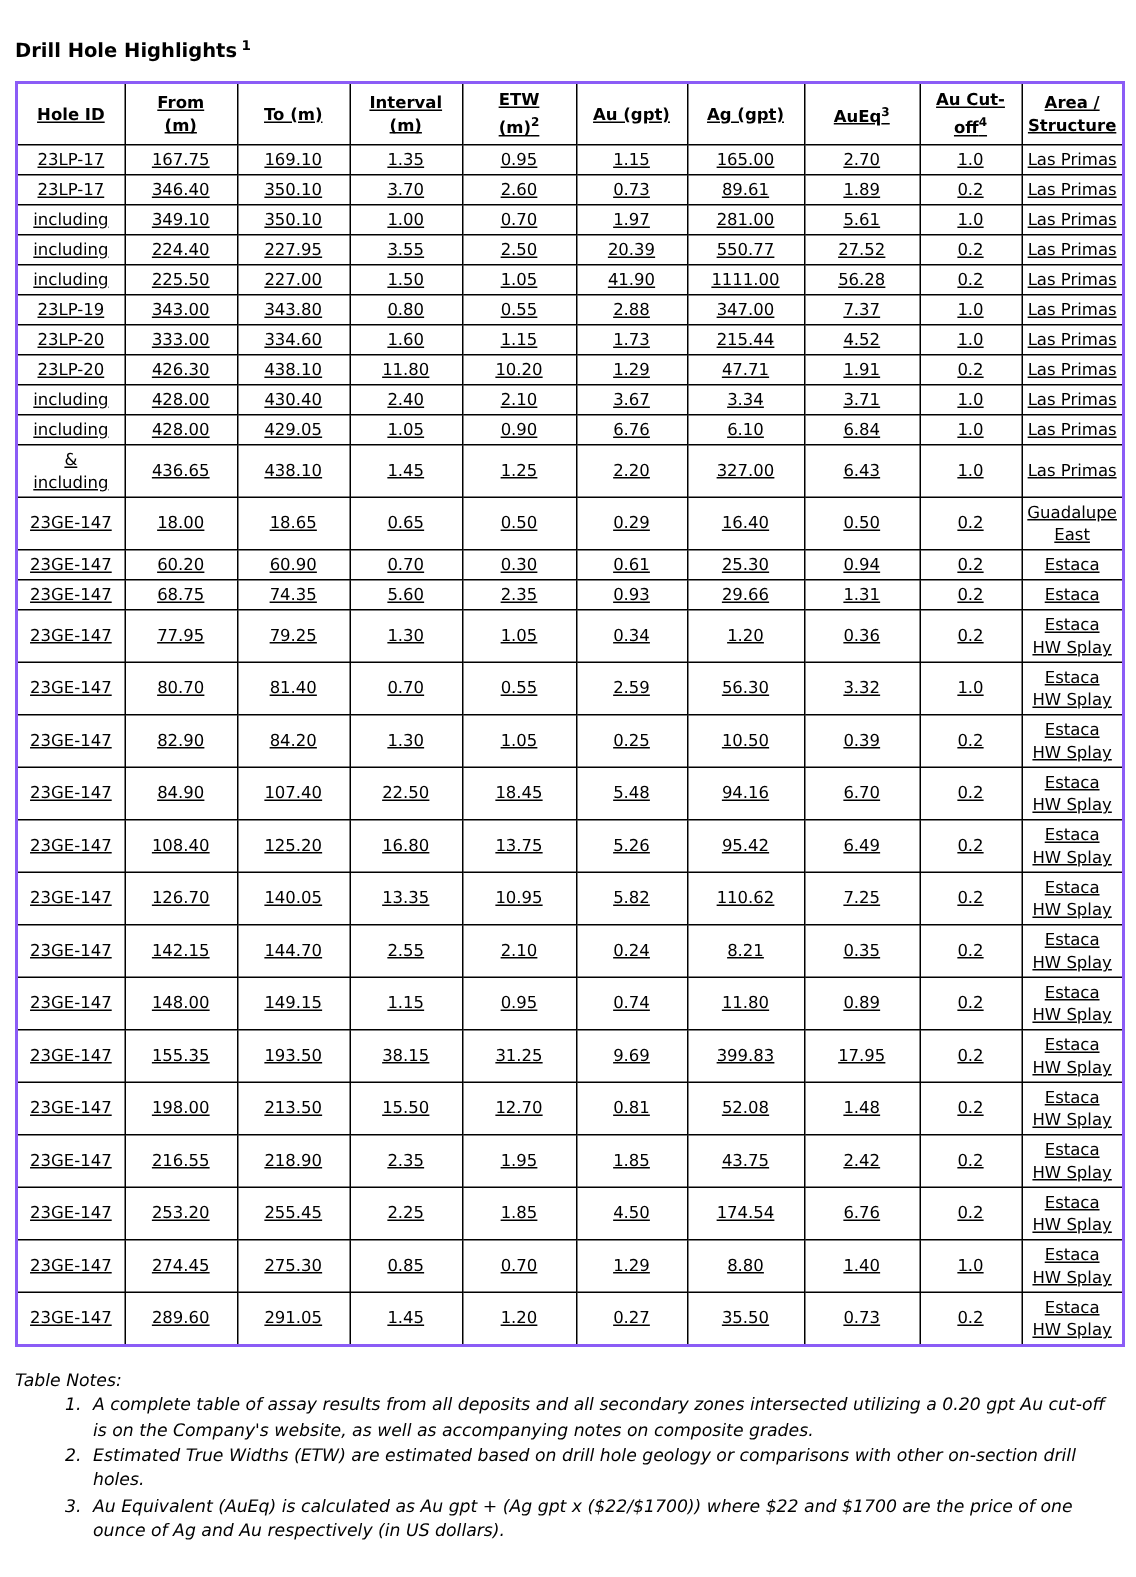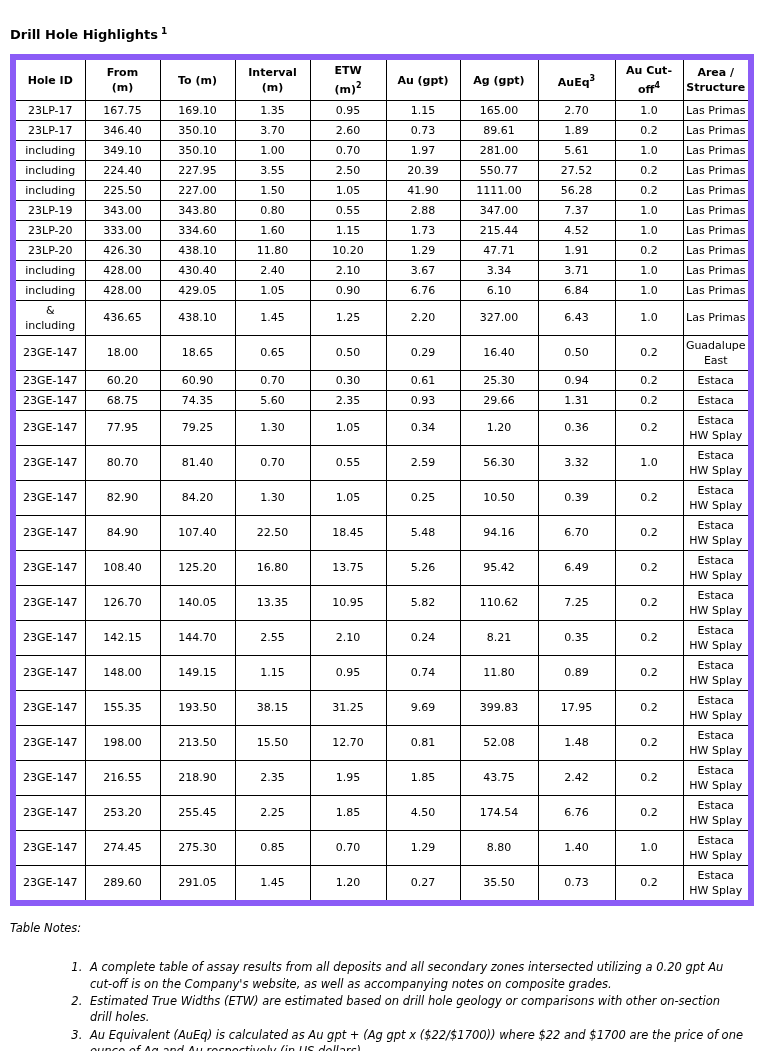--- a/index.html
+++ b/index.html
@@ -12,45 +12,46 @@
   }
   .title {
     font-size: 13px;
     font-weight: bold;
     margin: 18px 0 12px 0;
     letter-spacing: 0px;
   }
   .title sup { font-size: 9px; font-weight: bold; margin-left: 3px; }
   table.drill {
     border-collapse: collapse;
-    border: 6px solid #8b5cf6;
+    border: 2px solid #8b5cf6;
     table-layout: fixed;
     width: 738px;
+    text-decoration: underline;
   }
   table.drill th, table.drill td {
     border: 1px solid #000000;
     text-align: center;
     vertical-align: middle;
     font-size: 11px;
     line-height: 15px;
     padding: 2px 1px;
     overflow: hidden;
     white-space: pre-line;
   }
   table.drill th {
     font-weight: bold;
     font-size: 11px;
     line-height: 15px;
     padding: 3px 1px;
   }
   table.drill th sup { font-size: 8px; }
   .notes { margin-top: 14px; font-style: italic; font-size: 11.5px; line-height: 1.42; }
-  .notes-heading { margin-bottom: 23px; font-style: italic; }
+  .notes-heading { margin-bottom: 0; font-style: italic; }
   .notes ol { margin-left: 34px; padding-left: 14px; width: 700px; }
-  .notes li { padding-left: 4px; margin-bottom: 1px; margin-left: 28px; }
+  .notes li { padding-left: 4px; margin-bottom: 1px; }
 </style>
 </head>
 <body>
 
 <div class="title"><span>Drill Hole Highlights</span><sup>1</sup></div>
 
 <table class="drill">
   <colgroup id="cols">
       <col style="width: 72px;">
       <col style="width: 75px;">

